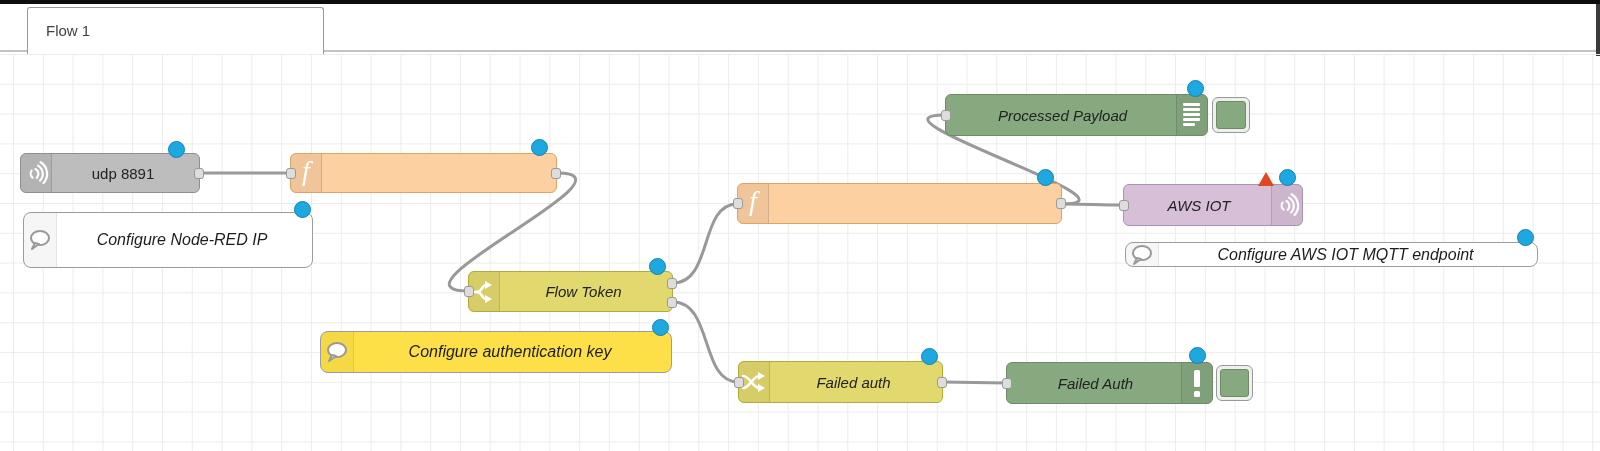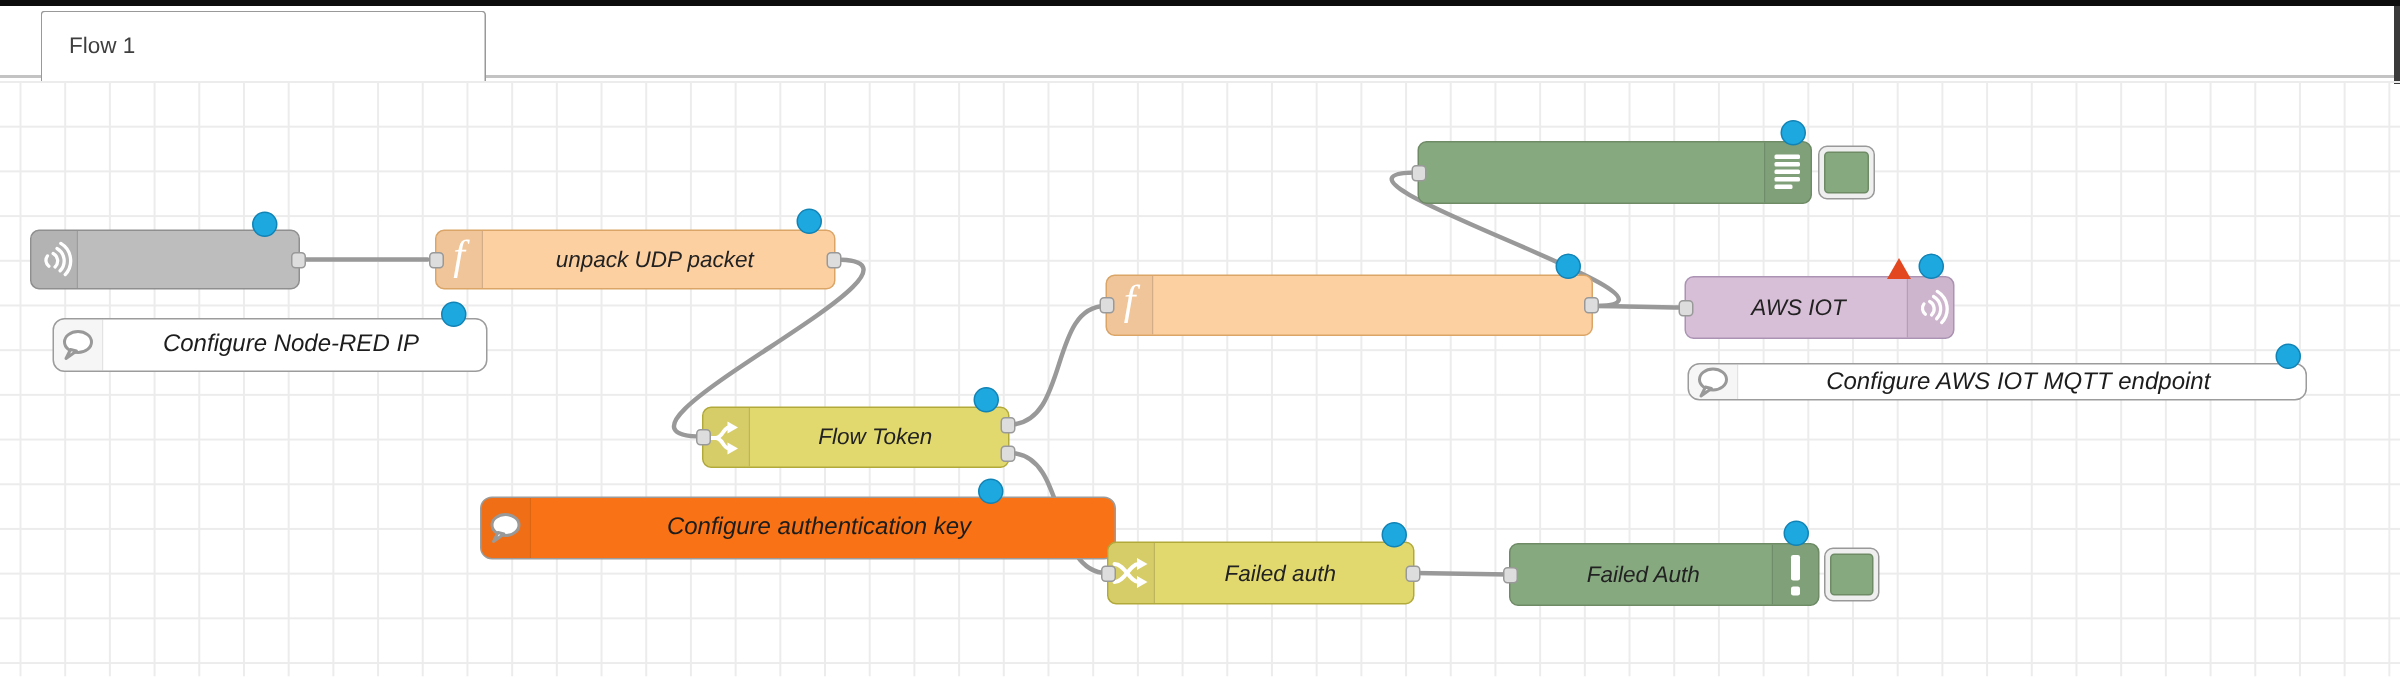--- a/index.html
+++ b/index.html
@@ -83,40 +83,40 @@
   <div class="icon-region left">
     <svg width="26" height="30" viewBox="0 0 26 30">
       <g stroke="#fff" fill="none" stroke-width="2.2" stroke-linecap="round" transform="rotate(-8 13 15)">
         <path d="M9 12 a5 5 0 0 0 0 7"></path>
         <path d="M13 11 a5.5 5.5 0 0 1 0 9"></path>
         <path d="M16 8 a9.5 9.5 0 0 1 0 15"></path>
         <path d="M19 5 a13.5 13.5 0 0 1 0 21"></path>
       </g>
     </svg>
   </div>
+  <div class="label upright" style="left:30px;right:4px;">udp 8891</div>
   <div class="port out"></div>
 </div>
 <div class="dot" style="left:168px;top:141px;"></div>
 
-<div class="node comment" style="left:23px;top:212px;width:290px;height:36px;background:#fff;border-color:#9c9c9c;border-radius:8px;margin-left:12px;">
+<div class="node comment" style="left:23px;top:212px;width:290px;height:56px;background:#fff;border-color:#9c9c9c;border-radius:8px;">
   <div class="icon-region left" style="border-radius:6px 0 0 6px;">
     <svg width="26" height="26" viewBox="0 0 26 26">
       <ellipse cx="13" cy="11" rx="9" ry="7" fill="#fff" stroke="#999" stroke-width="2"></ellipse>
       <path d="M8 16 L5 22 L12 17 Z" fill="#fff" stroke="#999" stroke-width="2" stroke-linejoin="round"></path>
     </svg>
   </div>
   <div class="label" style="left:34px;right:6px;">Configure Node-RED IP</div>
 </div>
 <div class="dot" style="left:294px;top:201px;"></div>
 
 <div class="node" style="left:290px;top:153px;width:267px;height:40px;background:#fdd0a2;border-color:#dba567;">
   <div class="icon-region left">
     <span class="ficon">f</span>
   </div>
-  <div class="label" style="left:30px;right:4px;">unpack UDP packet</div>
   <div class="port in"></div>
   <div class="port out"></div>
 </div>
 <div class="dot" style="left:531px;top:139px;"></div>
 
 <div class="node" style="left:468px;top:271px;width:205px;height:41px;background:#e2d96e;border-color:#b2a93b;">
   <div class="icon-region left">
     <svg width="26" height="30" viewBox="0 0 26 30">
       <g fill="none" stroke="#fff" stroke-width="2.6" stroke-linecap="round">
         <path d="M2 15 L6 15"></path>
@@ -127,21 +127,21 @@
       <path d="M14 18 L21 22 L14 26 Z" fill="#fff"></path>
     </svg>
   </div>
   <div class="label" style="left:30px;right:4px;">Flow Token</div>
   <div class="port in"></div>
   <div class="port" style="right:-5px;top:6px;"></div>
   <div class="port" style="right:-5px;top:25px;"></div>
 </div>
 <div class="dot" style="left:649px;top:258px;"></div>
 
-<div class="node comment" style="left:320px;top:331px;width:424px;height:42px;background:#f97316;border-color:#9c9c9c;border-radius:8px;">
+<div class="node comment" style="left:320px;top:331px;width:352px;height:42px;background:#fde047;border-color:#9c9c9c;border-radius:8px;">
   <div class="icon-region left" style="border-radius:6px 0 0 6px;">
     <svg width="26" height="26" viewBox="0 0 26 26">
       <ellipse cx="13" cy="11" rx="9" ry="7" fill="#fff" stroke="#999" stroke-width="2"></ellipse>
       <path d="M8 16 L5 22 L12 17 Z" fill="#fff" stroke="#999" stroke-width="2" stroke-linejoin="round"></path>
     </svg>
   </div>
   <div class="label" style="left:34px;right:6px;">Configure authentication key</div>
 </div>
 <div class="dot" style="left:652px;top:319px;"></div>
 
@@ -157,20 +157,21 @@
 <div class="node" style="left:945px;top:94px;width:263px;height:42px;background:#87a980;border-color:#6e8b66;">
   <div class="icon-region right">
     <svg width="20" height="26" viewBox="0 0 20 26" fill="#fff">
       <rect x="1" y="1" width="17" height="3" rx="1"></rect>
       <rect x="1" y="6" width="17" height="3" rx="1"></rect>
       <rect x="1" y="11" width="17" height="3" rx="1"></rect>
       <rect x="1" y="16" width="17" height="3" rx="1"></rect>
       <rect x="1" y="21" width="12" height="3" rx="1"></rect>
     </svg>
   </div>
+  <div class="label" style="left:4px;right:32px;">Processed Payload</div>
   <div class="port in"></div>
 </div>
 <div class="debug-btn" style="left:1212px;top:97px;width:38px;height:36px;">
   <div class="inner"></div>
 </div>
 <div class="dot" style="left:1187px;top:80px;"></div>
 
 <div class="node" style="left:1123px;top:184px;width:180px;height:42px;background:#d8bfd8;border-color:#ab93b3;">
   <div class="icon-region right">
     <svg width="26" height="30" viewBox="0 0 26 30">

